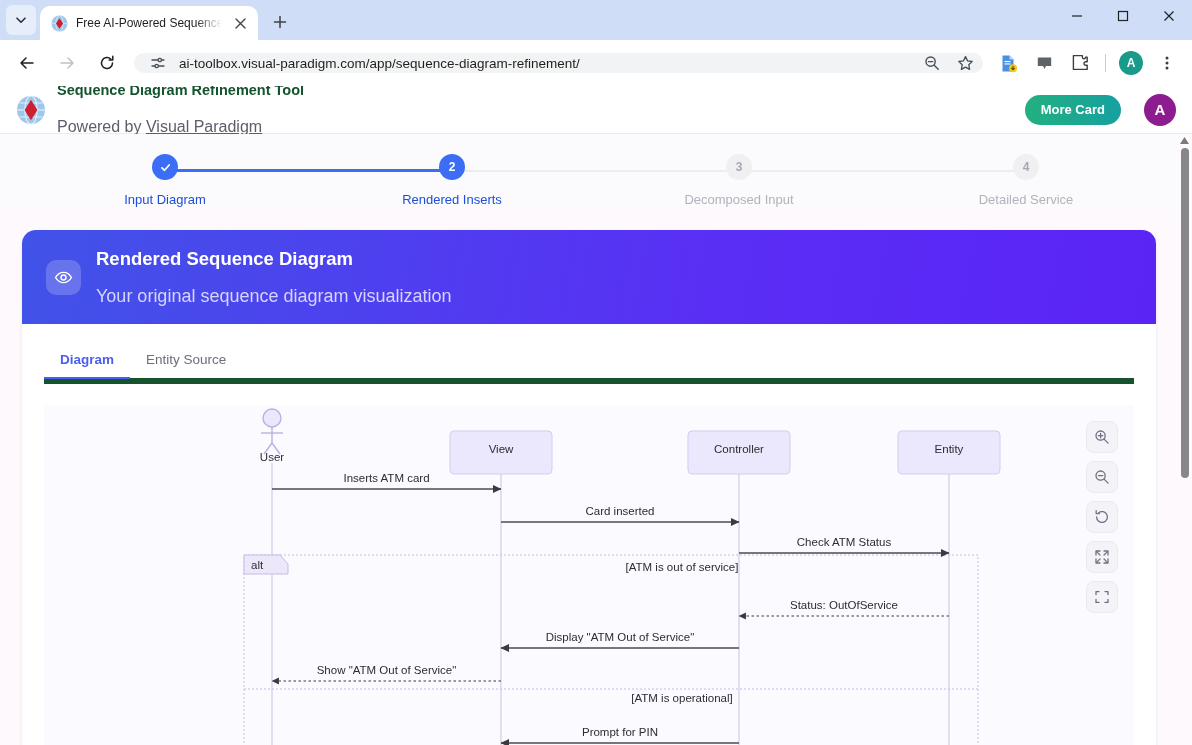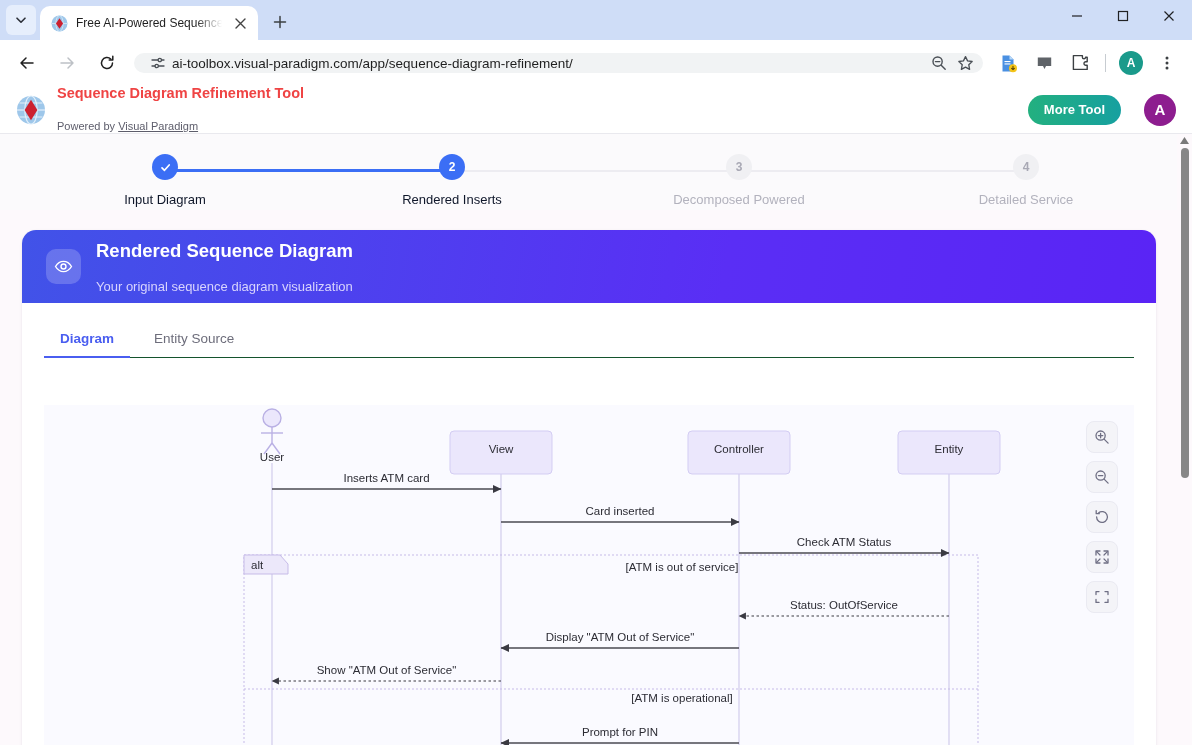--- a/index.html
+++ b/index.html
@@ -41,43 +41,43 @@
   .wc { width: 46px; height: 32px; display: flex; align-items: center; justify-content: center; color: #202124; }
 
   .toolbar {
     height: 46px; background: #ffffff; display: flex; align-items: center;
     padding: 0 8px; gap: 2px; flex: 0 0 46px;
   }
   .nav-btn { width: 32px; height: 32px; border-radius: 50%; display: flex; align-items: center; justify-content: center; color: #1f1f1f; margin: 0 3px; }
   .nav-btn.disabled { color: #bdc1c6; }
   .omnibox {
     flex: 1 1 auto; height: 20px; background: #f1f3f4; border-radius: 16px;
-    display: flex; align-items: center; padding: 0 6px 0 12px; margin: 0 6px; gap: 2px;
+    display: flex; align-items: center; padding: 0 6px 0 12px; margin: 0 6px; gap: 9px;
   }
   .omnibox-url { font-size: 13.5px; color: #1f1f1f; flex: 1 1 auto; white-space: nowrap; overflow: hidden; }
   .omni-ico { width: 24px; height: 24px; display: flex; align-items: center; justify-content: center; color: #4a4f55; flex: 0 0 24px; }
   .tb-ico { width: 30px; height: 30px; display: flex; align-items: center; justify-content: center; margin: 0 2px; }
   .tb-sep { width: 1px; height: 18px; background: #c7ccd1; margin: 0 6px; }
   .profile-av {
     width: 24px; height: 24px; border-radius: 50%; background: #1a9a8b;
     color: #fff; font-size: 12px; font-weight: bold; display: flex;
     align-items: center; justify-content: center;
   }
 
   
   .viewport { flex: 1 1 auto; position: relative; background: #ffffff; overflow: hidden; }
 
   .app-header {
     height: 48px; background: #ffffff; border-bottom: 1px solid #e9e9ee;
     display: flex; align-items: center; padding: 0 16px; gap: 11px;
   }
   .vp-logo { width: 30px; height: 30px; flex: 0 0 30px; }
   .app-titles { flex: 1 1 auto; }
-  .app-title { font-size: 14.5px; font-weight: bold; color: #ef4444; line-height: 1.2; }
-  .app-sub { font-size: 11px; color: #5d5d6b; line-height: 1.35; margin-top: 17px; }
+  .app-title { font-size: 14.5px; font-weight: bold; color: #14532d; line-height: 1.2; }
+  .app-sub { font-size: 16px; color: #5d5d6b; line-height: 1.35; margin-top: 17px; }
   .app-sub a { color: #5d5d6b; text-decoration: underline; }
   .more-apps {
     height: 30px; padding: 0 16px; border-radius: 15px;
     background: linear-gradient(90deg, #23b07f 0%, #16a0a0 100%);
     color: #fff; font-size: 13px; font-weight: bold;
     display: flex; align-items: center; border: none;
   }
   .user-av {
     width: 32px; height: 32px; border-radius: 50%; background: #8d1d8f;
     color: #fff; font-size: 15px; font-weight: bold;
@@ -96,46 +96,46 @@
   }
   .step-circle {
     width: 26px; height: 26px; border-radius: 50%;
     display: flex; align-items: center; justify-content: center;
     font-size: 12px; font-weight: 600; z-index: 2;
   }
   .step-circle.done { background: #3b6ef5; color: #fff; }
   .step-circle.active { background: #3b6ef5; color: #fff; }
   .step-circle.todo { background: #f0f0f3; color: #a8a8b4; }
   .step-label { margin-top: 12px; font-size: 13px; }
-  .step-label.on { color: #0f172a; }
+  .step-label.on { color: #1d4ed8; }
   .step-label.off { color: #b2b2bd; }
 
   
   .card {
     position: absolute; left: 22px; right: 36px; top: 96px; bottom: -60px;
     background: #ffffff; border-radius: 14px;
     box-shadow: 0 1px 3px rgba(30,20,60,.10);
     overflow: hidden;
   }
   .card-header {
-    height: 73px;
+    height: 94px;
     background: linear-gradient(100deg, #4153e8 0%, #5a2ef5 62%, #5a24f5 100%);
     display: flex; align-items: center; padding: 0 24px; gap: 15px;
   }
   .card-header-icon {
     width: 35px; height: 35px; border-radius: 10px;
     background: rgba(255,255,255,.20);
     display: flex; align-items: center; justify-content: center; color: #fff;
     flex: 0 0 35px;
   }
   .card-h1 { font-size: 18.5px; font-weight: bold; color: #ffffff; line-height: 1.25; }
-  .card-h2 { font-size: 13px; color: #d8d4fd; margin-top: 16px; }
+  .card-h2 { font-size: 18px; color: #d8d4fd; margin-top: 16px; text-align: center; }
 
   .tabs-panel { padding: 20px 22px 0 22px; }
-  .tabs-row { display: flex; gap: 8px; border-bottom: 1px solid #14532d; }
+  .tabs-row { display: flex; border-bottom: 6px solid #14532d; }
   .tab-item {
     padding: 8px 16px 10px 16px; font-size: 13.5px; color: #6d6d7b;
     border-bottom: 2px solid transparent; margin-bottom: -1px; background: none; border-top: none; border-left: none; border-right: none;
   }
   .tab-item.sel { color: #4a5ef0; font-weight: 600; border-bottom-color: #4a5ef0; }
 
   .canvas {
     position: absolute; left: 22px; right: 22px; top: 175px; bottom: 0;
     background: #fafaff; overflow: hidden;
   }
@@ -302,21 +302,21 @@
           <line x1="1" y1="15" x2="29" y2="15" stroke="#e3f0fb" stroke-width="1.2"></line>
           <line x1="3.6" y1="8" x2="26.4" y2="8" stroke="#e3f0fb" stroke-width="1"></line>
           <line x1="3.6" y1="22" x2="26.4" y2="22" stroke="#e3f0fb" stroke-width="1"></line>
           <path d="M15 4.8l6.4 10.2L15 25.2 8.6 15z" fill="#cc2030"></path>
         </svg>
       </span>
       <div class="app-titles">
         <div class="app-title">Sequence Diagram Refinement Tool</div>
         <div class="app-sub"><span>Powered by </span><a href="#">Visual Paradigm</a></div>
       </div>
-      <button class="more-apps">More Tool</button>
+      <button class="more-apps">More Card</button>
       <span class="user-av">A</span>
     </div>
 
     <div class="page-body">
 
       <div class="stepper">
         <div class="step-track">
           <div class="step-line" style="left:165px; width:287px; background:#3b6ef5;"></div>
           <div class="step-line" style="left:452px; width:287px; background:#edecf1; height:2px; top:35.5px;"></div>
           <div class="step-line" style="left:739px; width:287px; background:#edecf1; height:2px; top:35.5px;"></div>
@@ -330,21 +330,21 @@
             <div class="step-label on">Input Diagram</div>
           </div>
 
           <div class="step" style="left:452px;">
             <div class="step-circle active">2</div>
             <div class="step-label on">Rendered Inserts</div>
           </div>
 
           <div class="step" style="left:739px;">
             <div class="step-circle todo">3</div>
-            <div class="step-label off">Decomposed Powered</div>
+            <div class="step-label off">Decomposed Input</div>
           </div>
 
           <div class="step" style="left:1026px;">
             <div class="step-circle todo">4</div>
             <div class="step-label off">Detailed Service</div>
           </div>
         </div>
       </div>
 
       <div class="card">

